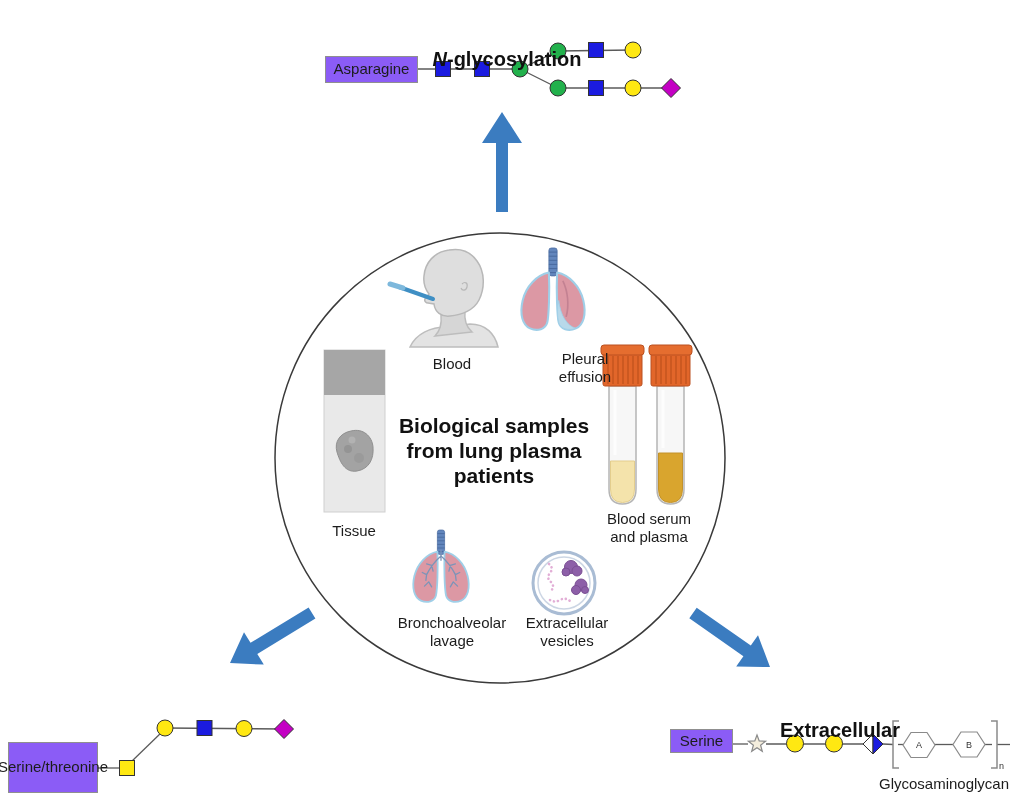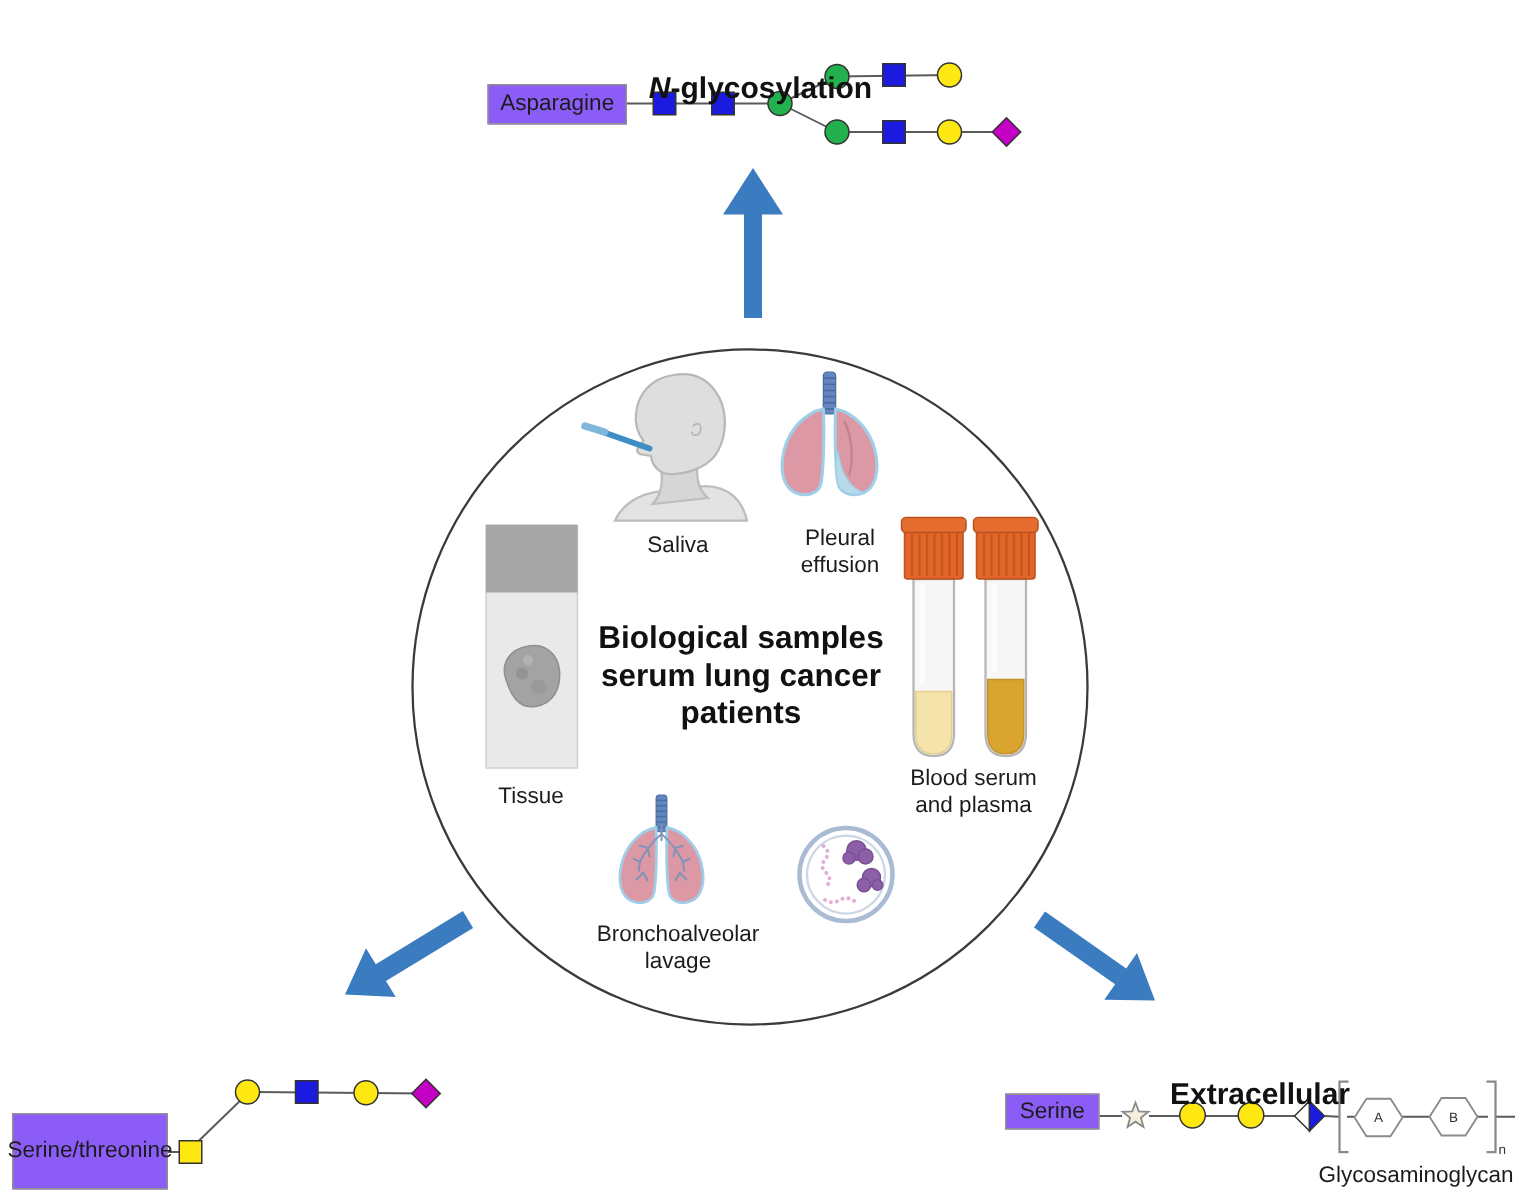--- a/index.html
+++ b/index.html
@@ -207,30 +207,31 @@
   </svg>
 
   <div class="title" style="left:507px;top:4px;">
     <span class="ital">N</span><span>-glycosylation</span>
   </div>
 
   <div class="resbox" style="left:325px;top:56px;width:93px;height:27px;">
     <span>Asparagine</span>
   </div>
 
-  <div class="lbl" style="left:452px;top:355px;">Saliva</div>
-  <div class="lbl" style="left:560px;top:350px;width:64px;text-align:center;">Pleural effusion</div>
+  <div class="lbl" style="left:452px;top:355px;">Blood</div>
+  <div class="lbl" style="left:585px;top:350px;width:64px;text-align:center;">Pleural effusion</div>
   <div class="lbl" style="left:354px;top:522px;">Tissue</div>
   <div class="lbl" style="left:452px;top:614px;width:132px;">Bronchoalveolar lavage</div>
   <div class="lbl" style="left:649px;top:510px;width:97px;">Blood serum and plasma</div>
-
-  <div class="heading" style="left:494px;top:414px;width:205px;">Biological samples serum lung cancer patients</div>
-
-
-  <div class="resbox" style="left:8px;top:742px;width:104px;height:51px;">
+  <div class="lbl" style="left:567px;top:614px;width:100px;">Extracellular vesicles</div>
+
+  <div class="heading" style="left:494px;top:414px;width:205px;">Biological samples from lung plasma patients</div>
+
+
+  <div class="resbox" style="left:8px;top:742px;width:90px;height:51px;">
     <span>Serine/threonine</span>
   </div>
 
   <div class="title" style="left:840px;top:675px;">Extracellular</div>
 
   <div class="resbox" style="left:670px;top:729px;width:63px;height:24px;">
     <span>Serine</span>
   </div>
 
   <div class="tinyletter" style="left:919px;top:745px;">A</div>

